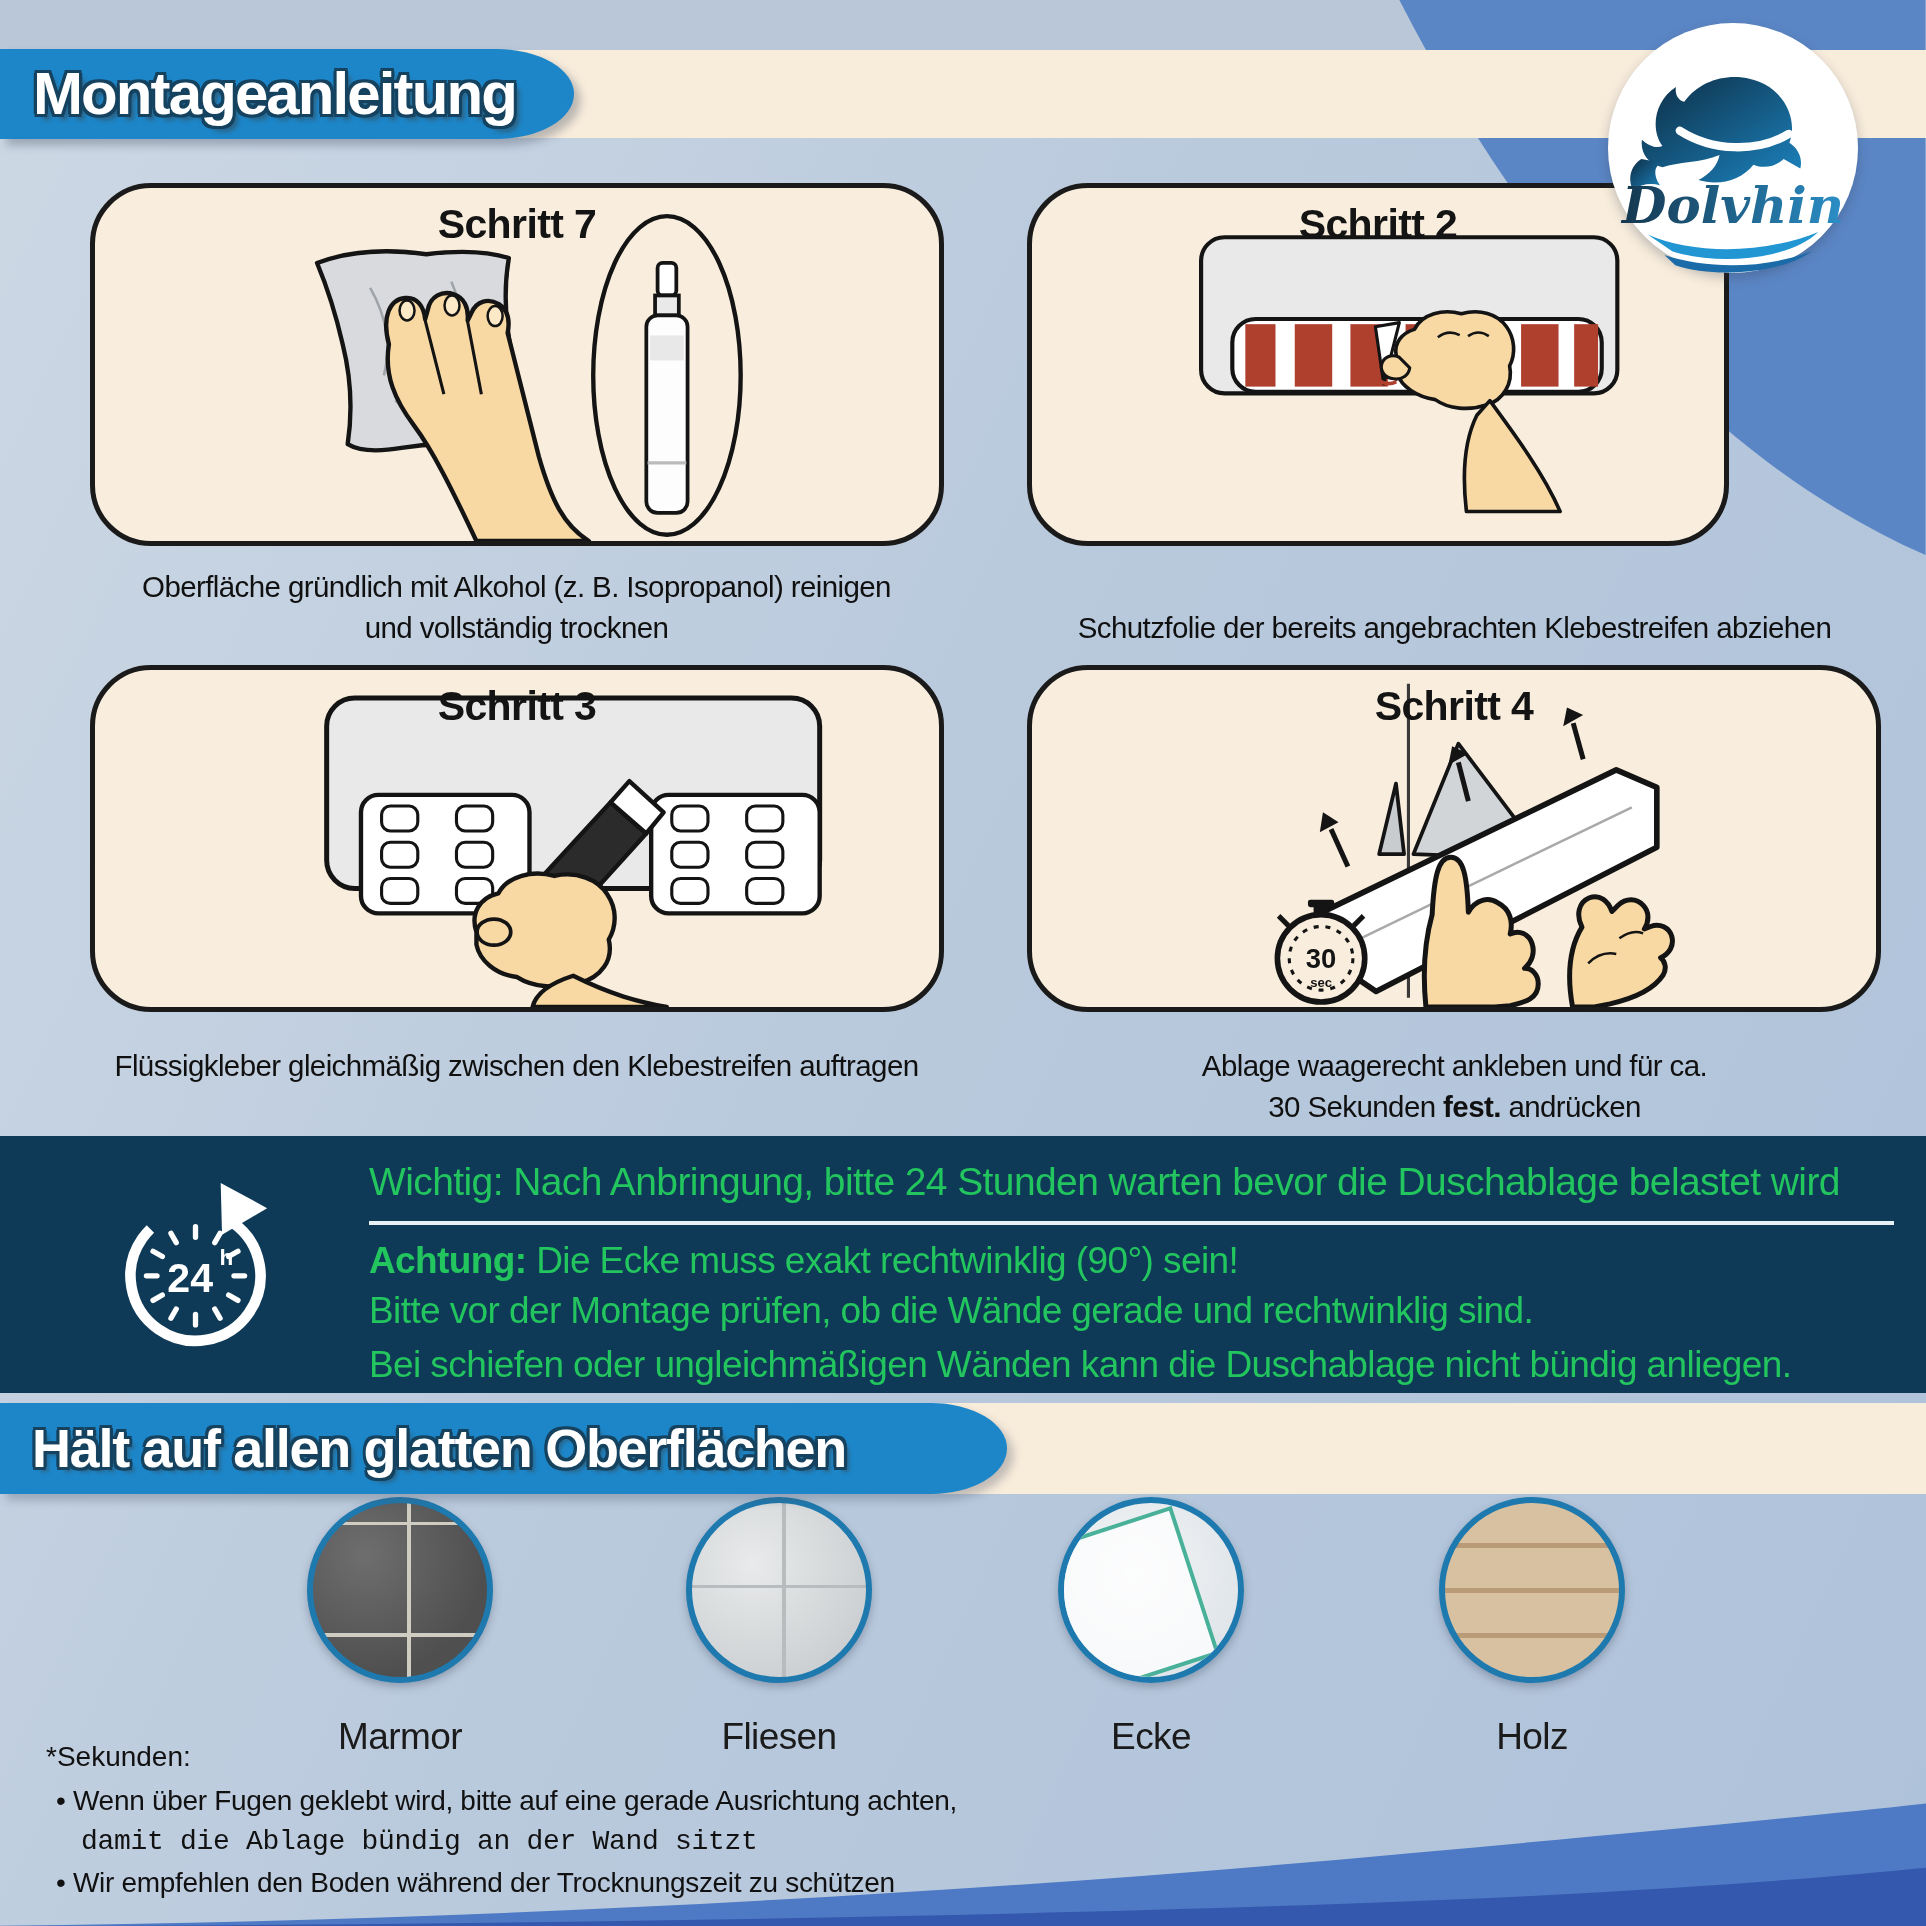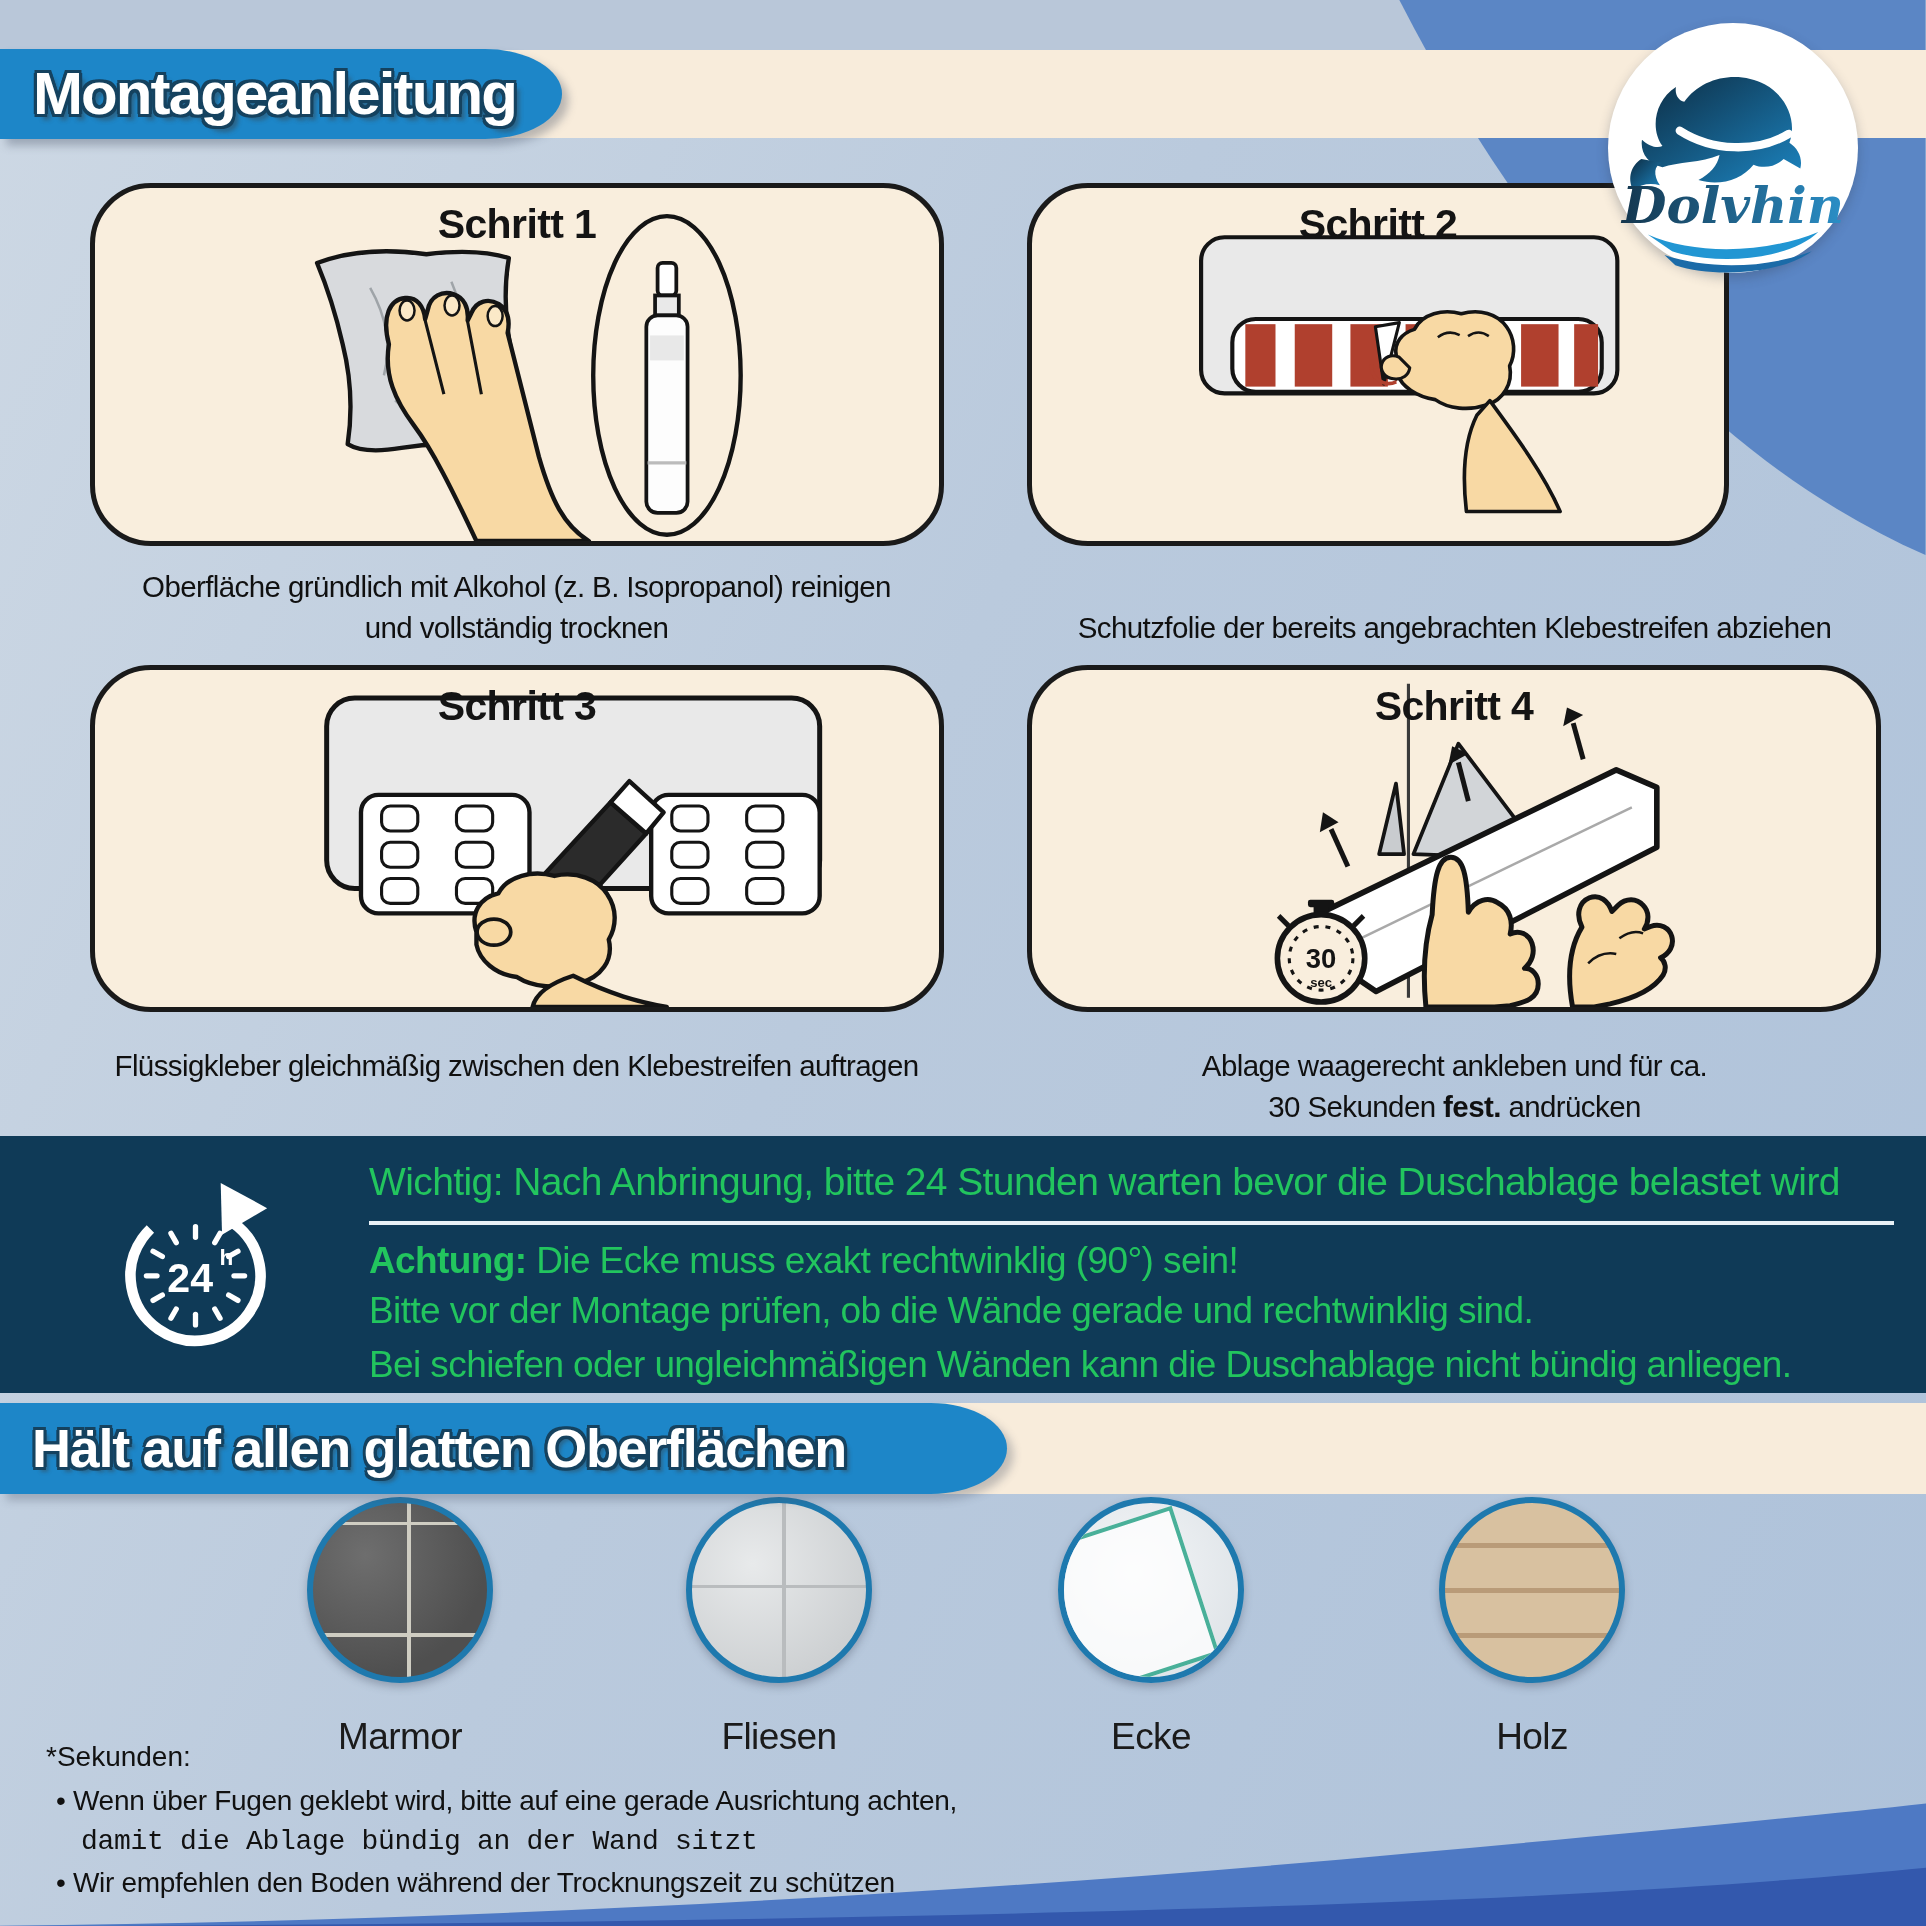--- a/index.html
+++ b/index.html
@@ -10,20 +10,21 @@
   }
   .abs{position:absolute;}
   
   .top-strip{left:0;top:0;width:1926px;height:51px;background:#b9c7d9;}
   .swoosh-svg{left:0;top:0;width:1926px;height:616px;}
   .beige-strip{left:0;top:50px;width:1926px;height:88px;background:#f8ecdb;}
   .title-ribbon{
     left:0;top:49px;width:562px;height:90px;background:#1d86c8;
     border-radius:0 77px 77px 0 / 0 45px 45px 0;
     box-shadow:6.4px 6.4px 9px rgba(70,80,100,.35);
+    padding-left:12px;
   }
   .title-ribbon .txt{
     position:absolute;left:33px;top:0;line-height:89px;
     font-size:60px;font-weight:bold;letter-spacing:-1.9px;color:#fff;
     text-shadow:-2.6px -2.6px 0 #15425f,2.6px -2.6px 0 #15425f,-2.6px 2.6px 0 #15425f,2.6px 2.6px 0 #15425f,
       0 -3.2px 0 #15425f,0 3.2px 0 #15425f,-3.2px 0 0 #15425f,3.2px 0 0 #15425f,5.8px 5.8px 4.5px rgba(60,60,60,.45);
   }
   
   .logo-circle{
     left:1608px;top:22.5px;width:250px;height:250px;border-radius:50%;
@@ -143,21 +144,21 @@
       <ellipse cx="630" cy="205" rx="12" ry="16" fill="#fbe9c8" stroke="#141414" stroke-width="4"></ellipse>
       <ellipse cx="905" cy="300" rx="118" ry="255" fill="none" stroke="#141414" stroke-width="7"></ellipse>
       <g>
         <rect x="890" y="120" width="30" height="52" rx="8" fill="#ffffff" stroke="#141414" stroke-width="6"></rect>
         <rect x="886" y="172" width="38" height="32" fill="#e9e9e9" stroke="#141414" stroke-width="6"></rect>
         <rect x="872" y="204" width="66" height="316" rx="18" fill="#fdfdfd" stroke="#141414" stroke-width="6"></rect>
         <rect x="878" y="236" width="54" height="40" fill="#e8e8e8"></rect>
         <line x1="874" y1="440" x2="936" y2="440" stroke="#bbbbbb" stroke-width="5"></line>
       </g>
     </svg>
-    <h2 class="step-title">Schritt 1</h2>
+    <h2 class="step-title">Schritt 7</h2>
   </section>
 
   <section class="abs panel p2">
     <svg class="illus" viewBox="0 0 1330 565">
       <rect x="325" y="38" width="800" height="300" rx="45" fill="#e9e9e9" stroke="#141414" stroke-width="8"></rect>
       <rect x="385" y="195" width="710" height="140" rx="45" fill="#ffffff" stroke="#141414" stroke-width="8"></rect>
       <g>
         <rect x="410" y="205" width="58" height="120" fill="#b0402e"></rect>
         <rect x="505" y="205" width="72" height="120" fill="#b0402e"></rect>
         <rect x="612" y="205" width="72" height="120" fill="#b0402e"></rect>

